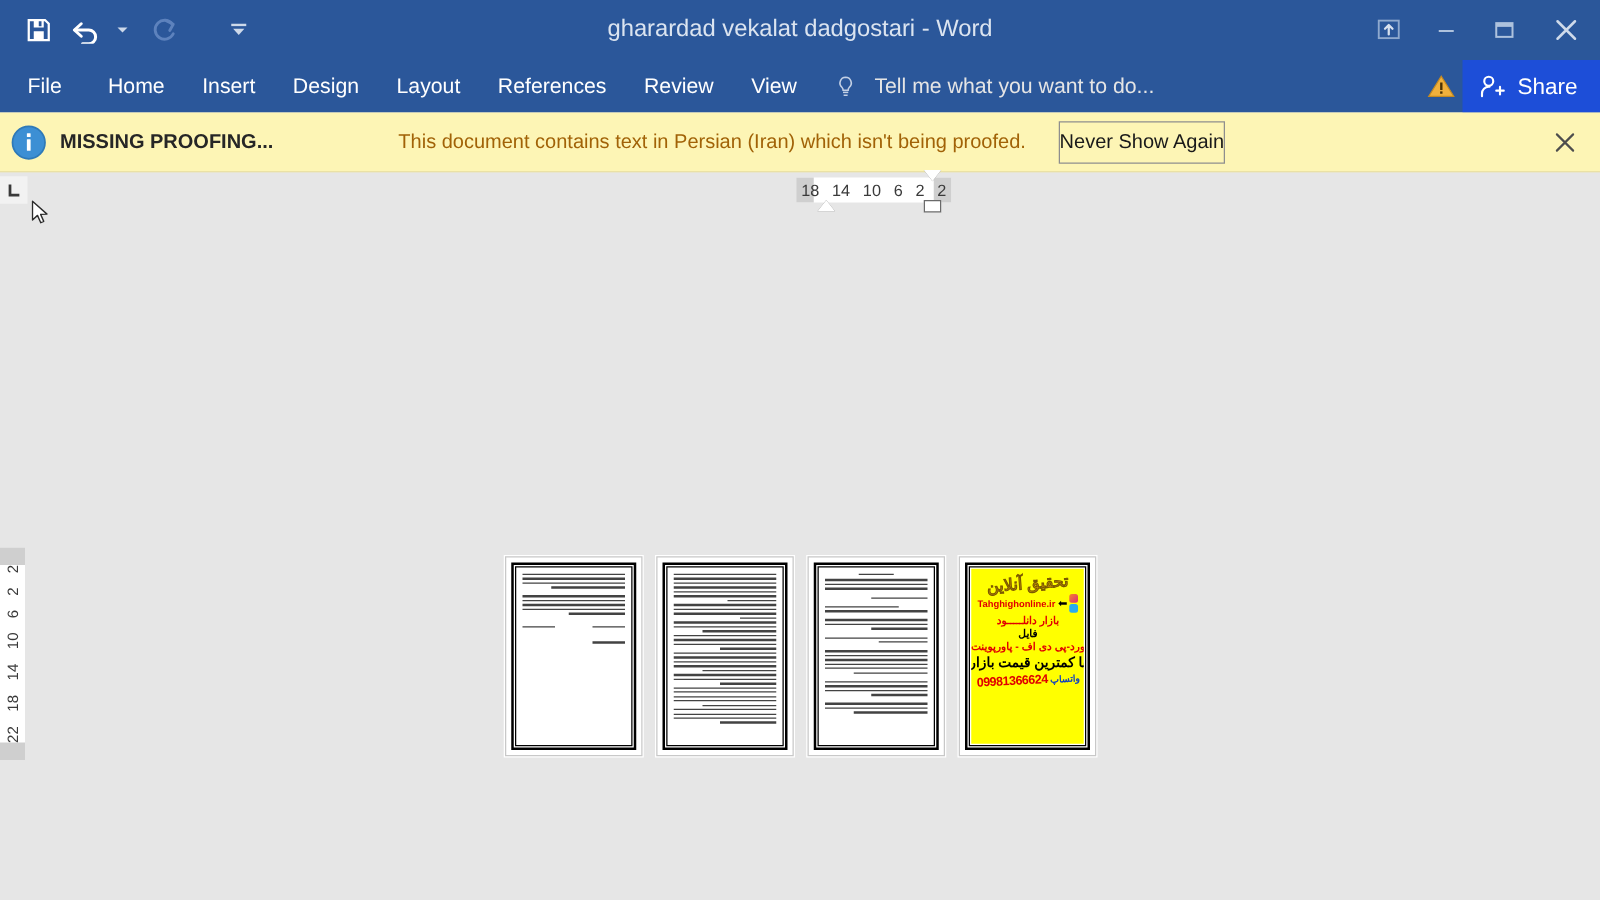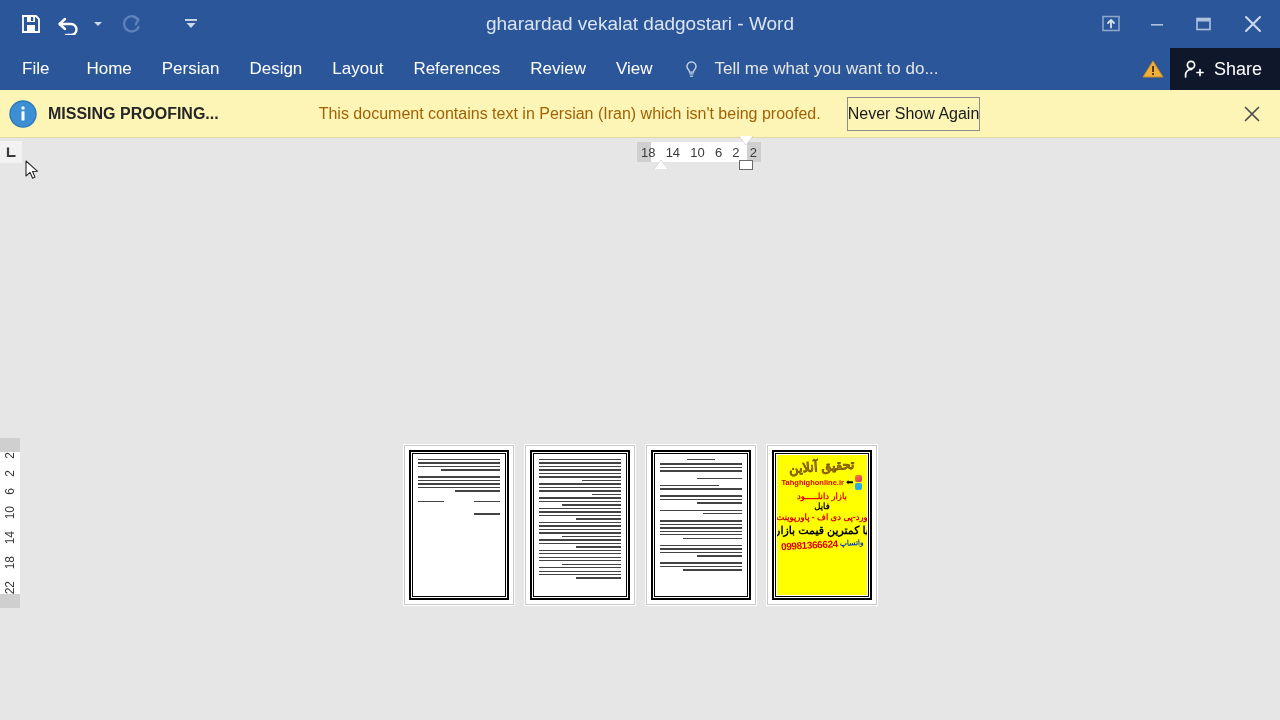--- a/index.html
+++ b/index.html
@@ -68,21 +68,21 @@
     margin-left: 16px; height: 42px;
   }
   .tellme-text { color: #e5e5e5; font-size: 17px; margin-left: 16px; }
   .ribbon-right {
     position: absolute; right: 0; top: 0; height: 42px;
     display: flex; align-items: center;
   }
   .warn-ico { width: 34px; height: 42px; display:flex; align-items:center; justify-content:center; }
   .share-btn {
     height: 42px; display: flex; align-items: center;
-    padding: 0 18px 0 12px; background: #0f172a;
+    padding: 0 18px 0 12px; background: #1d4ed8;
   }
   .share-label { color: #fff; font-size: 18px; margin-left: 8px; }
 
   
   .msgbar {
     position: absolute; top: 90px; left: 0; width: 1280px; height: 48px;
     background: #fdf5b5;
     border-bottom: 1px solid #e3daa0;
     display: flex; align-items: center;
   }
@@ -347,21 +347,21 @@
         <svg width="22" height="22" viewBox="0 0 22 22">
           <path d="M4 4 L18 18 M18 4 L4 18" stroke="#cfdaea" stroke-width="2" stroke-linecap="round"></path>
         </svg>
       </div>
     </div>
   </div>
 
   <div class="ribbonbar">
     <div class="rtab file">File</div>
     <div class="rtab">Home</div>
-    <div class="rtab">Persian</div>
+    <div class="rtab">Insert</div>
     <div class="rtab">Design</div>
     <div class="rtab">Layout</div>
     <div class="rtab">References</div>
     <div class="rtab">Review</div>
     <div class="rtab">View</div>
 
     <div class="tellme">
       <svg width="15" height="19" viewBox="0 0 15 19">
         <path d="M7.5 1.8 a4.6 4.6 0 0 1 3 8 c-.8.8-1 1.4-1 2.4 h-4 c0-1-.2-1.6-1-2.4 a4.6 4.6 0 0 1 3-8 z" fill="none" stroke="#c3d0e5" stroke-width="1.3"></path>
         <rect x="5.4" y="13.3" width="4.2" height="1.2" fill="#c3d0e5"></rect>

